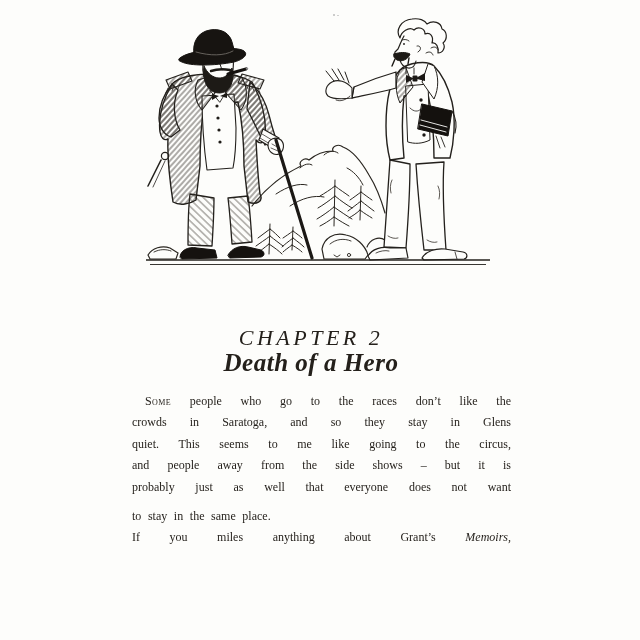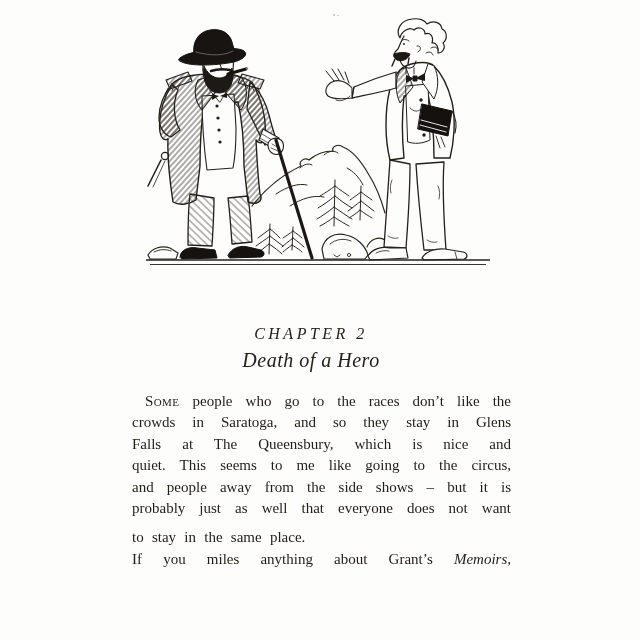--- a/index.html
+++ b/index.html
@@ -10,31 +10,31 @@
     color:#26221d;
     position:relative;
     overflow:hidden;
   }
   .page{position:absolute;inset:0;}
   .illustration{position:absolute;left:138px;top:8px;width:364px;height:264px;}
   .illustration svg{display:block;width:100%;height:100%;}
   .headings{position:absolute;left:0;top:0;width:622px;}
   .chapter-label{
     position:absolute;top:325px;left:0;width:100%;
-    text-align:center;font-style:italic;font-size:16px;
+    text-align:center;font-style:italic;font-size:22px;
     letter-spacing:3.5px;color:#24201b;
   }
   .chapter-title{
     position:absolute;top:349px;left:0;width:100%;
-    text-align:center;font-style:italic;font-size:20px;
-    letter-spacing:0.5px;color:#24201b;
+    text-align:center;font-style:italic;font-size:25px;
+    letter-spacing:0.5px;color:#24201b;font-weight:bold;
   }
   .body-text{
     position:absolute;left:132px;top:391px;width:379px;
-    font-size:15px;line-height:21.4px;color:#211d18;
+    font-size:12px;line-height:21.4px;color:#211d18;
   }
   .bline{white-space:nowrap;}
   .jline{white-space:normal;text-align:justify;text-align-last:justify;}
   .indent{text-indent:13px;}
   .loose{word-spacing:0.30em;margin-top:8px;}
   .lead{font-variant:small-caps;letter-spacing:0.4px;}
   .italic{font-style:italic;}
 </style>
 </head>
 <body>
@@ -270,21 +270,20 @@
   </div>
 
   <div class="headings">
     <div class="chapter-label">CHAPTER 2</div>
     <div class="chapter-title">Death of a Hero</div>
   </div>
 
   <div class="body-text">
     <div class="bline jline indent"><span class="lead">Some</span><span> people who go to the races don’t like the</span></div>
     <div class="bline jline">crowds in Saratoga, and so they stay in Glens</div>
-    <div class="bline jline">Falls at The Queensbury, which is nice and</div>
     <div class="bline jline">quiet. This seems to me like going to the circus,</div>
     <div class="bline jline">and people away from the side shows – but it is</div>
     <div class="bline jline">probably just as well that everyone does not want</div>
     <div class="bline loose">to stay in the same place.</div>
     <div class="bline jline"><span>If you miles anything about Grant’s </span><span class="italic">Memoirs,</span></div>
   </div>
 
 </div>
 
 </body></html>

